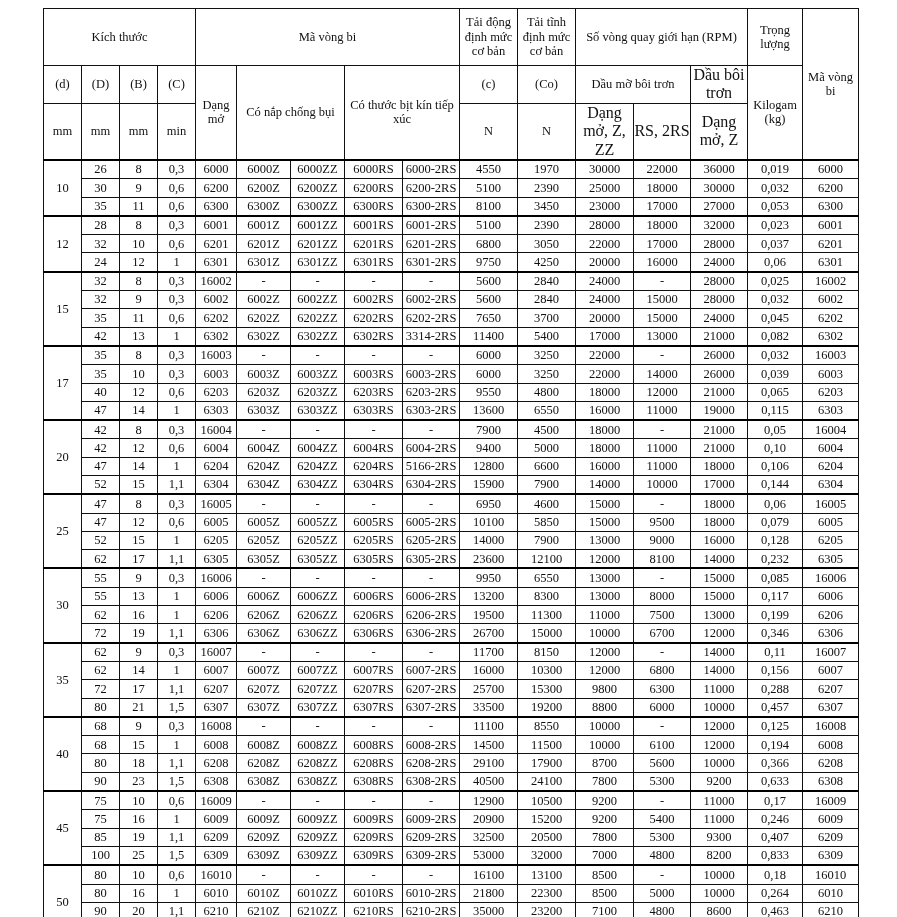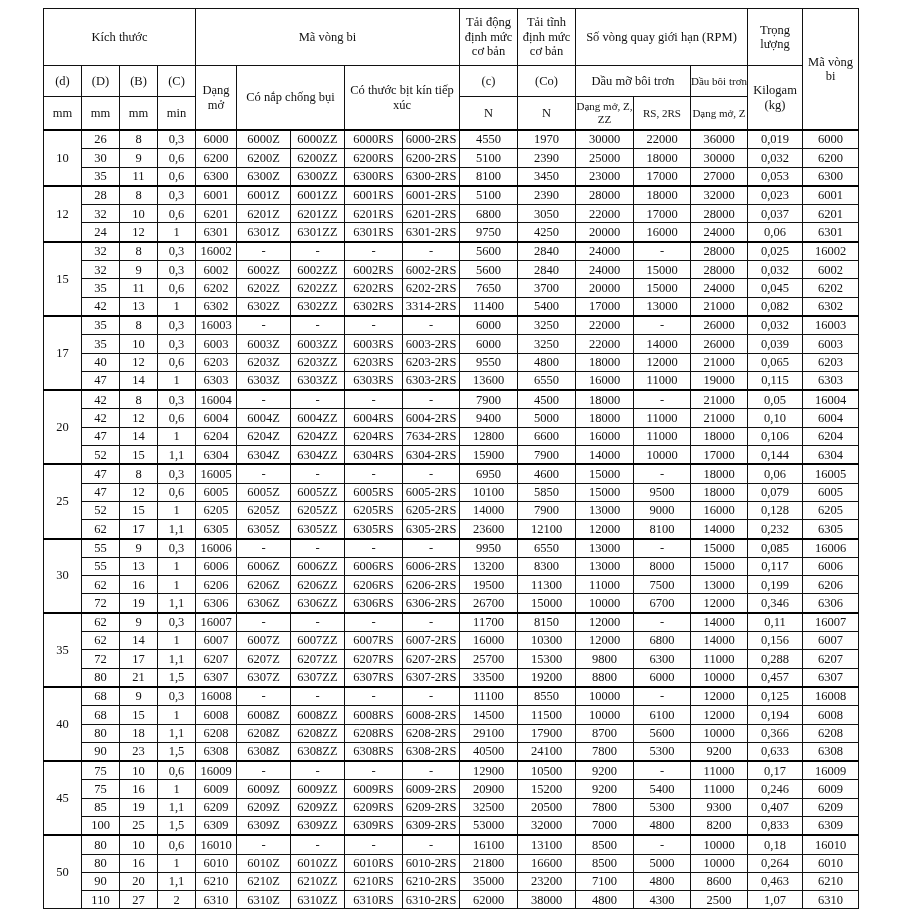--- a/index.html
+++ b/index.html
@@ -7,21 +7,21 @@
          font-family:"Liberation Serif","DejaVu Serif",serif; color:#111; }
   table.bt { position:absolute; left:43px; top:8px; border-collapse:collapse;
              table-layout:fixed; font-size:12.5px; }
   table.bt td, table.bt th { border:1.2px solid #111; text-align:center;
              vertical-align:middle; padding:0; font-weight:normal; line-height:1.15; }
   table.bt thead tr.r1 th { height:56px; }
   table.bt thead tr.r2 th { height:30px; }
   table.bt thead tr.r3 th { height:32px; }
   table.bt tbody td { height:17.3px; white-space:nowrap; }
   table.bt tbody tr.grp-start td { border-top:2px solid #000; }
-  .hdr-small { font-size:11px; }
+  .hdr-small { font-size:16px; }
 </style>
 </head>
 <body>
 
 <table class="bt">
   <colgroup>
     <col style="width:38px">
       <col style="width:38px">
       <col style="width:38px">
       <col style="width:38px">
@@ -353,21 +353,21 @@
         <td>6004</td>
       </tr>
       <tr>
         <td>47</td>
         <td>14</td>
         <td>1</td>
         <td>6204</td>
         <td>6204Z</td>
         <td>6204ZZ</td>
         <td>6204RS</td>
-        <td>7634-2RS</td>
+        <td>5166-2RS</td>
         <td>12800</td>
         <td>6600</td>
         <td>16000</td>
         <td>11000</td>
         <td>18000</td>
         <td>0,106</td>
         <td>6204</td>
       </tr>
       <tr>
         <td>52</td>
@@ -752,21 +752,21 @@
       <tr>
         <td>80</td>
         <td>16</td>
         <td>1</td>
         <td>6010</td>
         <td>6010Z</td>
         <td>6010ZZ</td>
         <td>6010RS</td>
         <td>6010-2RS</td>
         <td>21800</td>
-        <td>16600</td>
+        <td>22300</td>
         <td>8500</td>
         <td>5000</td>
         <td>10000</td>
         <td>0,264</td>
         <td>6010</td>
       </tr>
       <tr>
         <td>90</td>
         <td>20</td>
         <td>1,1</td>

